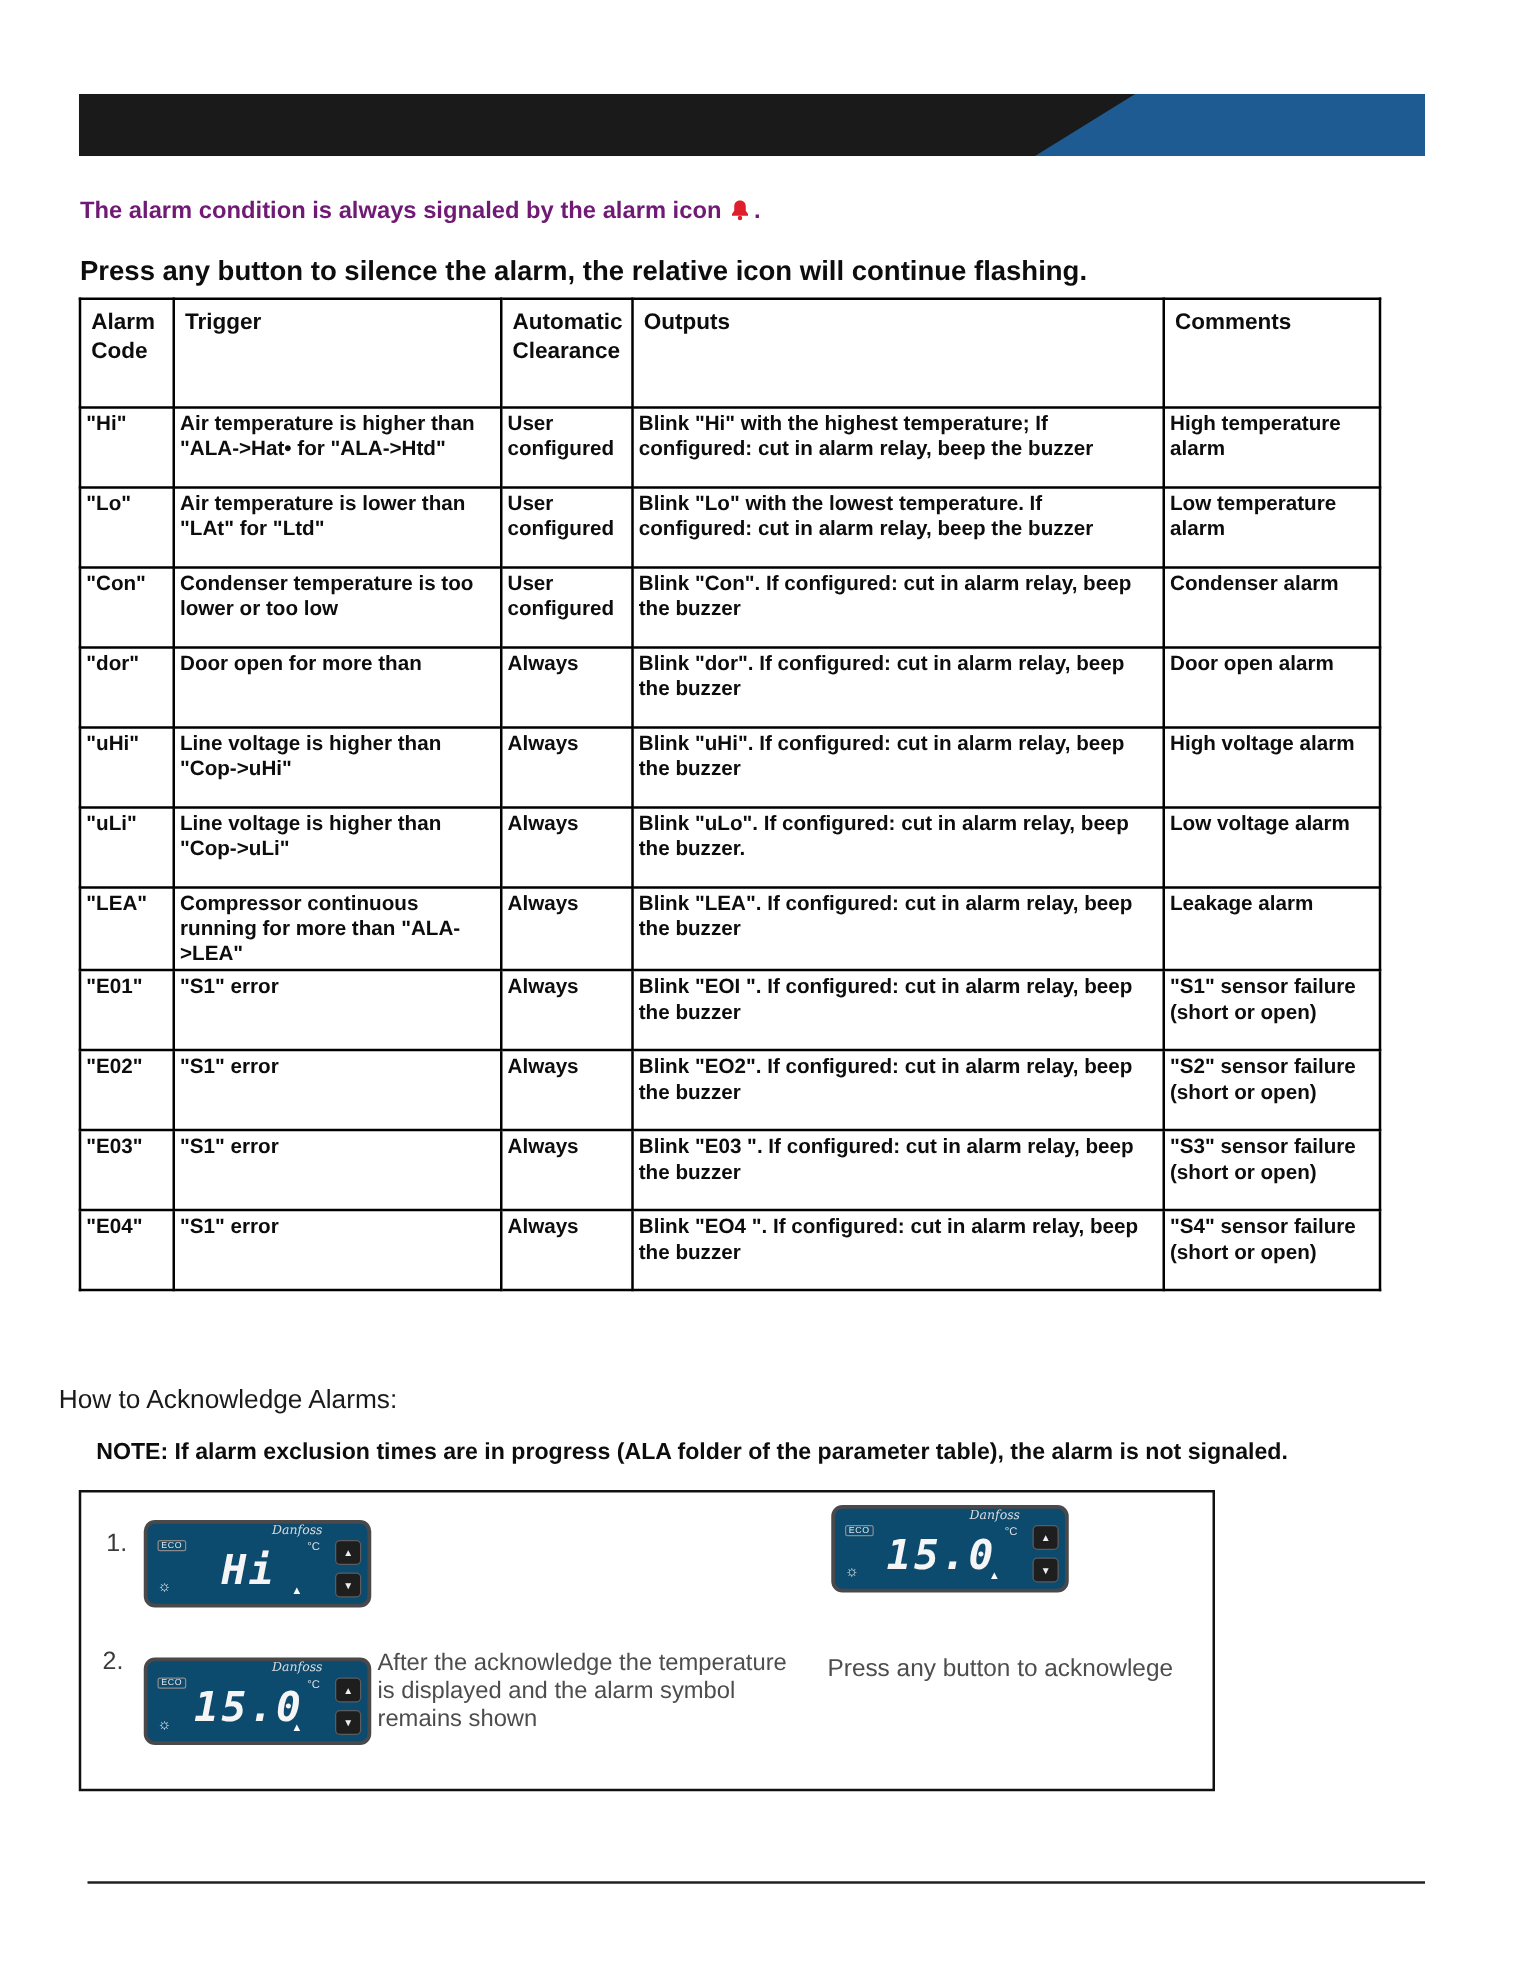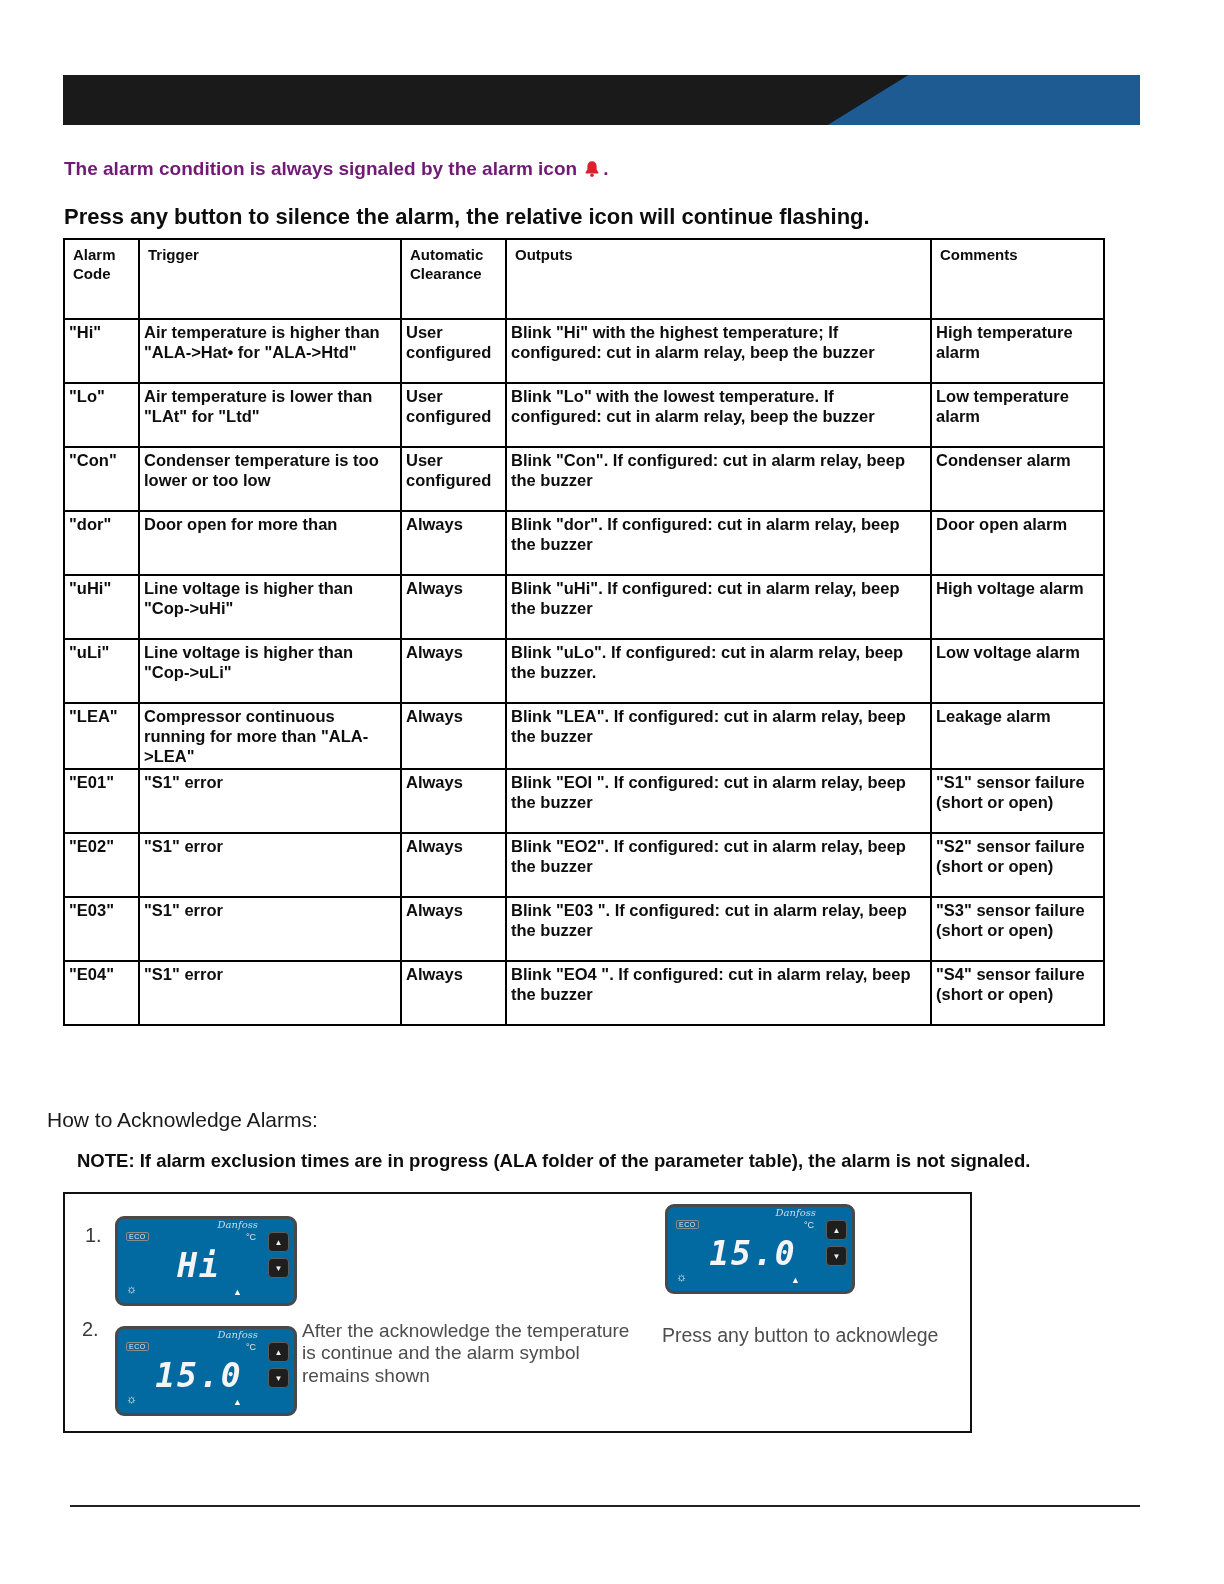--- a/index.html
+++ b/index.html
@@ -34,21 +34,21 @@
   
   table.alarms {
     position:absolute; left:63px; top:238px; width:1040px;
     border-collapse:collapse; table-layout:fixed;
   }
   table.alarms th, table.alarms td {
     border:2px solid #000; vertical-align:top; text-align:left;
     font-weight:bold; color:#0d0d0d;
   }
   table.alarms th {
-    font-size:15px; padding:6px 6px 34px 8px; line-height:1.25;
+    font-size:18px; padding:6px 6px 34px 8px; line-height:1.25;
   }
   table.alarms td {
     font-size:16.5px; padding:2px 3px 2px 4px; line-height:1.22; height:58px;
   }
   .col-code { width:75px; }
   .col-trigger { width:262px; }
   .col-clear { width:105px; }
   .col-out { width:425px; }
   .col-com { width:173px; }
 
@@ -67,22 +67,22 @@
     position:absolute; left:63px; top:1192px; width:905px; height:237px;
     border:2.5px solid #111;
   }
   .stepnum { position:absolute; font-size:20px; color:#3a3a3a; }
   .caption {
     position:absolute; font-size:19px; color:#4d4d4d; line-height:1.18;
   }
 
   
   .device {
-    position:absolute; width:182px; height:90px;
-    background:#0369a1; border:3px solid #49494b; border-radius:9px;
+    position:absolute; width:182px; height:70px;
+    background:#0c4a6e; border:3px solid #49494b; border-radius:9px;
     box-sizing:border-box;
   }
   .device .brand {
     position:absolute; top:0px; right:36px;
     font-family:"DejaVu Serif", serif; font-style:italic;
     font-size:10px; color:#d7dadd;
   }
   .device .eco {
     position:absolute; left:8px; top:13px;
     font-size:7px; color:#e8e8e8; border:1px solid #8a8a8a;
@@ -287,17 +287,17 @@
     <span class="bulb">☼</span>
     <span class="digits">15.0</span>
     <span class="unit">°C</span>
     <span class="alarm-tri">▲</span>
     <span class="buttons">
       <span class="btn">▲</span>
       <span class="btn">▼</span>
     </span>
   </div>
 
-  <div class="caption" style="left:237px; top:126px; width:330px;">After the acknowledge the temperature is continue and the alarm symbol remains  shown</div>
+  <div class="caption" style="left:237px; top:126px; width:330px;">After the acknowledge the temperature is displayed and the alarm symbol remains  shown</div>
 
 </div>
 
 <div class="bottom-rule"></div>
 
 </body></html>

